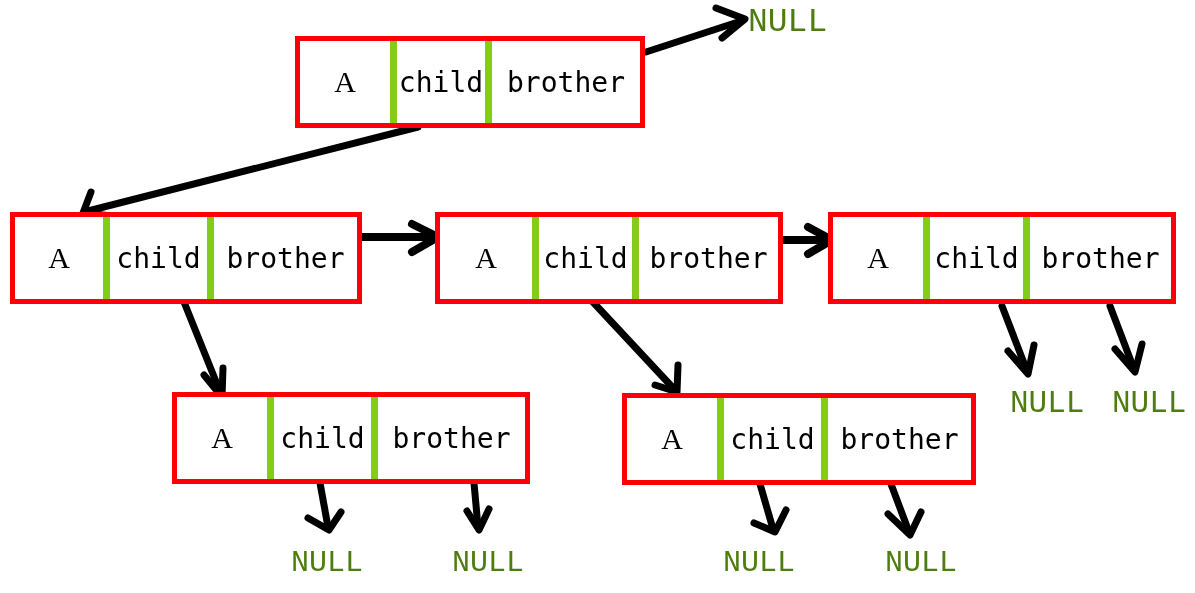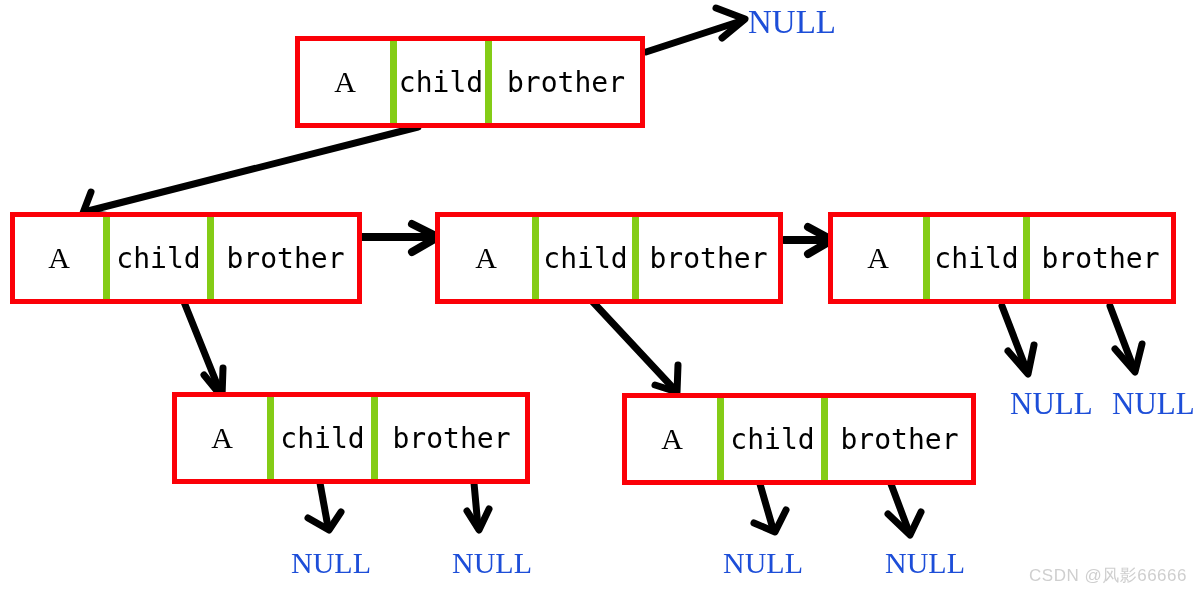--- a/index.html
+++ b/index.html
@@ -49,22 +49,22 @@
   .cell + .cell {
     border-left: 7px solid #84cc16;
   }
   .cell-data {
     font-family: "Liberation Serif", serif;
   }
 
   
   .label-null {
     position: absolute;
-    color: #1d4ed8;
-    font-family: Liberation Serif, serif;
+    color: #4d7c0f;
+    font-family: Liberation Mono, monospace;
     white-space: nowrap;
   }
 
   
   .watermark {
     position: absolute;
     right: 8px;
     bottom: 6px;
     color: #cfcfcf;
     font-family: "Liberation Sans", sans-serif;
@@ -184,15 +184,14 @@
   <div class="label-null" style="left:1112px; top:386px; font-size:31px;">NULL</div>
 
   <div class="label-null" style="left:291px; top:546px; font-size:30px;">NULL</div>
 
   <div class="label-null" style="left:452px; top:546px; font-size:30px;">NULL</div>
 
   <div class="label-null" style="left:723px; top:546px; font-size:30px;">NULL</div>
 
   <div class="label-null" style="left:885px; top:546px; font-size:30px;">NULL</div>
 
-  <div class="watermark">CSDN @风影66666</div>
 
 </div>
 
 </body></html>

